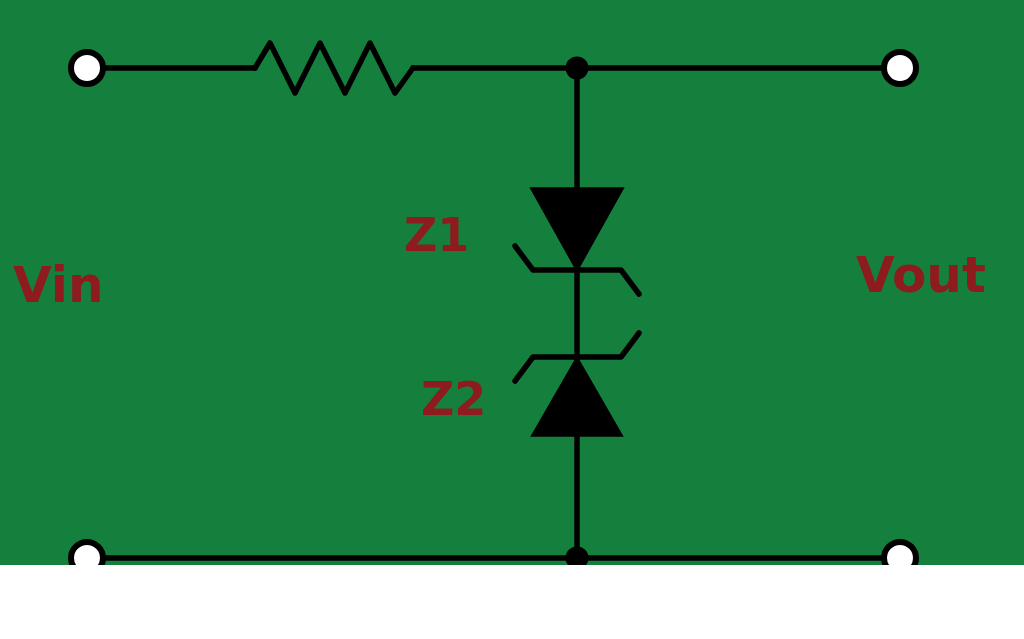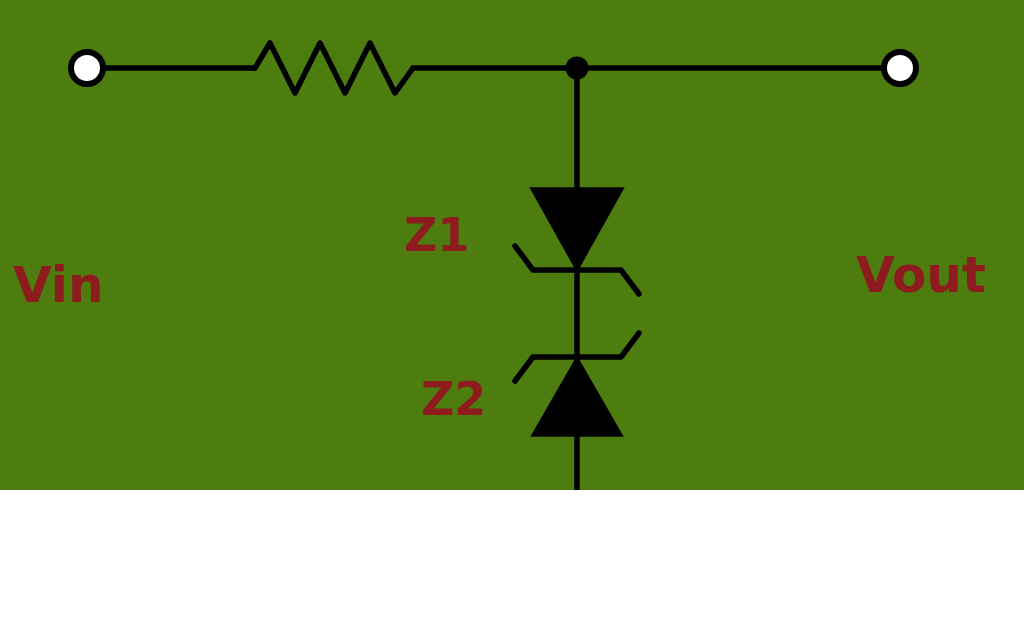--- a/index.html
+++ b/index.html
@@ -1,20 +1,20 @@
 <!DOCTYPE html>
 <html><head>
 <meta charset="utf-8">
 <style>
   html, body { margin: 0; padding: 0; background: #ffffff; }
   #stage {
     position: relative;
     width: 1024px;
-    height: 490px;
-    background: #4d7c0f;
+    height: 565px;
+    background: #15803d;
     overflow: hidden;
     font-family: "DejaVu Sans", "Liberation Sans", sans-serif;
   }
   svg { display: block; }
   .lbl {
     font-family: "DejaVu Sans", "Liberation Sans", sans-serif;
     font-weight: bold;
   }
   .lbl-big { font-size: 50px; }
   .lbl-small { font-size: 46px; }

